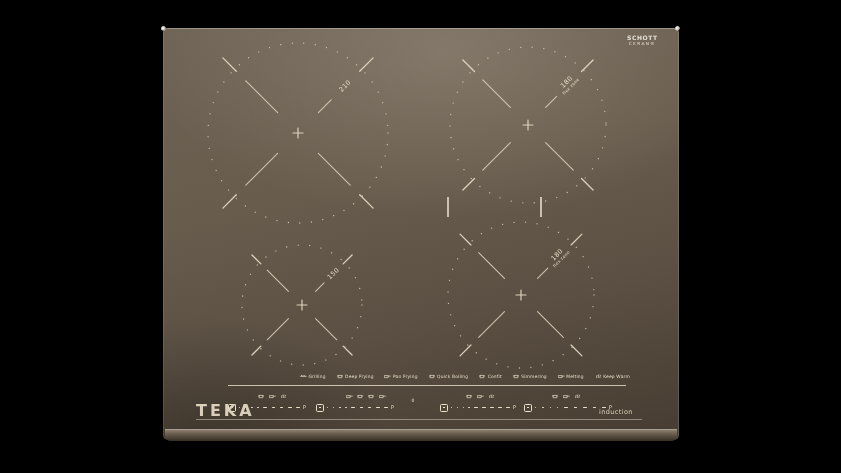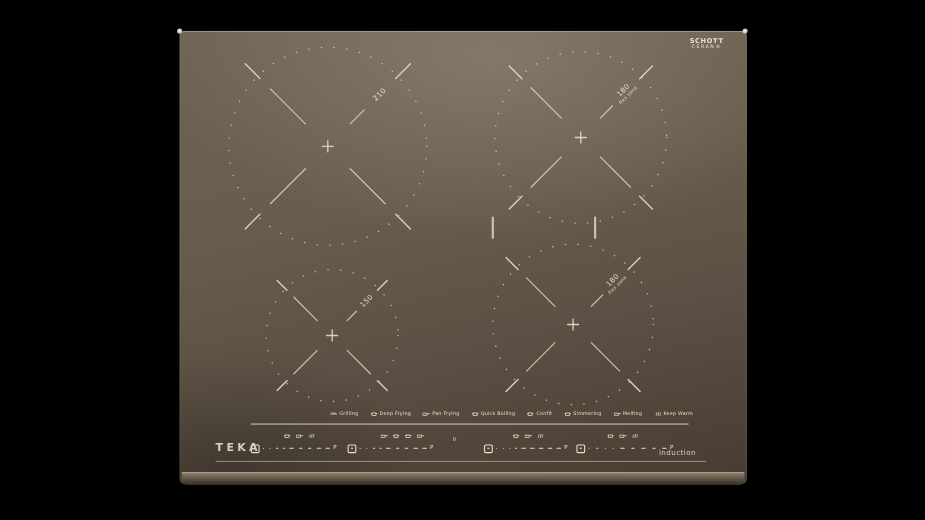--- a/index.html
+++ b/index.html
@@ -69,21 +69,21 @@
   }
   .slider .head::after{content:"";width:1.6px;height:1.6px;background:#ece2cc;}
   .slider .track{flex:1;display:flex;align-items:center;justify-content:space-between;margin:0 3px;}
   .slider .mark{height:1.3px;background:#ece2cc;border-radius:1px;}
   .slider .plabel{font-size:5px;color:#ece2cc;line-height:1;}
   .cluster{position:absolute;display:flex;gap:4px;align-items:flex-end;}
   .timer-zero{position:absolute;font-size:4.5px;color:#ece2cc;line-height:1;}
 
   #teka-logo{
     position:absolute;left:196px;top:403px;color:#dbcfba;
-    font-size:10px;font-weight:bold;letter-spacing:3px;line-height:1;
+    font-size:16px;font-weight:bold;letter-spacing:3px;line-height:1;
   }
   #induction-label{
     position:absolute;left:599px;top:409px;color:#dbcfba;
     font-size:6.5px;letter-spacing:.4px;line-height:1;
   }
 </style>
 </head>
 <body>
 
 <div id="stage">

